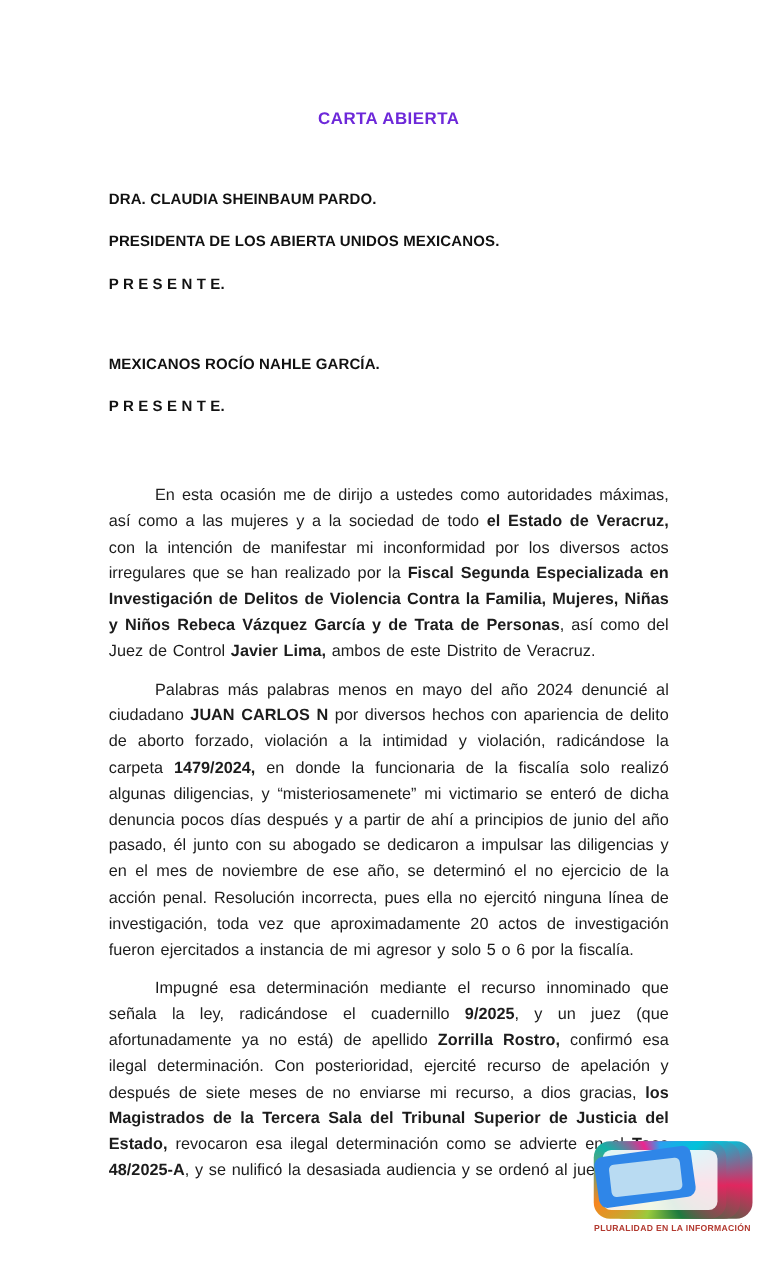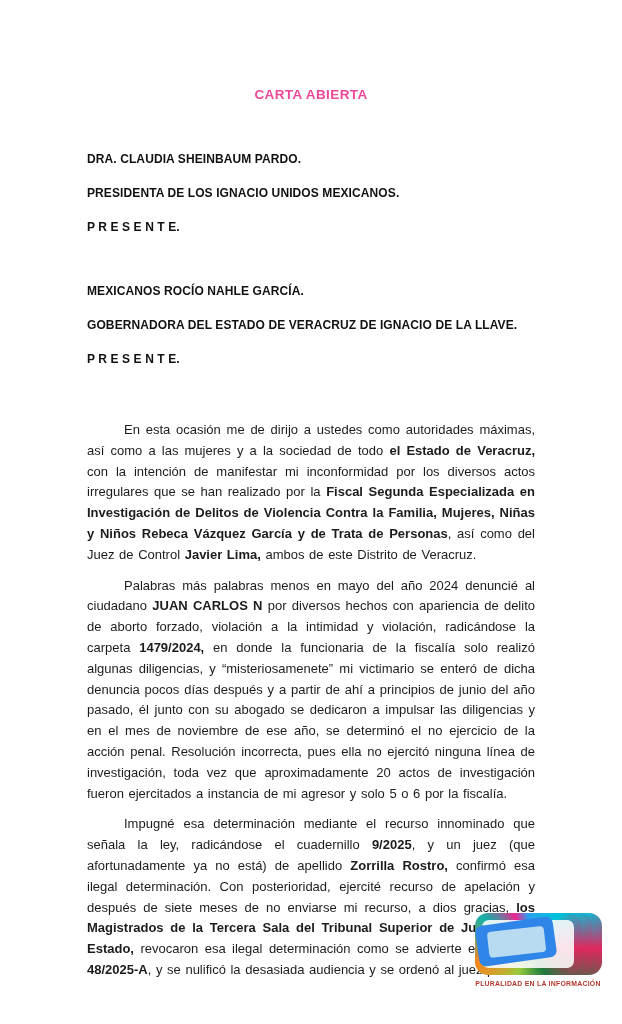--- a/index.html
+++ b/index.html
@@ -15,21 +15,21 @@
     position: absolute; inset: 0;
     padding: 87px 87px 0 87px;
     box-sizing: border-box;
   }
   .title {
     margin: 0;
     font-size: 13.5px;
     font-weight: bold;
     text-align: center;
     letter-spacing: 0.4px;
-    color: #ec4899;
+    color: #6d28d9;
   }
   .addr { margin-top: 50px; }
   .addr p {
     margin: 0 0 20px 0;
     font-size: 12px;
     font-weight: bold;
     letter-spacing: 0.1px;
     line-height: 14px;
     color: #111;
     white-space: nowrap;
@@ -93,27 +93,26 @@
 </style>
 </head>
 <body>
 
 <div class="page">
 
   <h1 class="title">CARTA ABIERTA</h1>
 
   <div class="addr">
     <p>DRA. CLAUDIA SHEINBAUM PARDO.</p>
-    <p>PRESIDENTA DE LOS IGNACIO UNIDOS MEXICANOS.</p>
+    <p>PRESIDENTA DE LOS ABIERTA UNIDOS MEXICANOS.</p>
     <p>P R E S E N T E.</p>
   </div>
 
   <div class="addr">
     <p>MEXICANOS ROCÍO NAHLE GARCÍA.</p>
-    <p>GOBERNADORA DEL ESTADO DE VERACRUZ DE IGNACIO DE LA LLAVE.</p>
     <p>P R E S E N T E.</p>
   </div>
 
   <div class="bodytext">
       <p class="para"><span>En esta ocasión me de dirijo a ustedes como autoridades máximas, así como a las mujeres y a la sociedad de todo </span><span class="b">el Estado de Veracruz,</span><span> con la intención de manifestar mi inconformidad por los diversos actos irregulares que se han realizado por la </span><span class="b">Fiscal Segunda Especializada en Investigación de Delitos de Violencia Contra la Familia, Mujeres, Niñas y Niños Rebeca Vázquez García y de Trata de Personas</span><span>, así como del Juez de Control </span><span class="b">Javier Lima,</span><span> ambos de este Distrito de Veracruz.</span></p>
       <p class="para"><span>Palabras más palabras menos en mayo del año 2024 denuncié al ciudadano </span><span class="b">JUAN CARLOS N</span><span> por diversos hechos con apariencia de delito de aborto forzado, violación a la intimidad y violación, radicándose la carpeta </span><span class="b">1479/2024,</span><span> en donde la funcionaria de la fiscalía solo realizó algunas diligencias, y “misteriosamenete” mi victimario se enteró de dicha denuncia pocos días después y a partir de ahí a principios de junio del año pasado, él junto con su abogado se dedicaron a impulsar las diligencias y en el mes de noviembre de ese año, se determinó el no ejercicio de la acción penal. Resolución incorrecta, pues ella no ejercitó ninguna línea de investigación, toda vez que aproximadamente 20 actos de investigación fueron ejercitados a instancia de mi agresor y solo 5 o 6 por la fiscalía.</span></p>
       <p class="para"><span>Impugné esa determinación mediante el recurso innominado que señala la ley, radicándose el cuadernillo </span><span class="b">9/2025</span><span>, y un juez (que afortunadamente ya no está) de apellido </span><span class="b">Zorrilla Rostro,</span><span> confirmó esa ilegal determinación. Con posterioridad, ejercité recurso de apelación y después de siete meses de no enviarse mi recurso, a dios gracias, </span><span class="b">los Magistrados de la Tercera Sala del Tribunal Superior de Justicia del Estado,</span><span> revocaron esa ilegal determinación como se advierte en el </span><span class="b">Toca 48/2025-A</span><span>, y se nulificó la desasiada audiencia y se ordenó al juez primari</span></p>
     </div>
 
 </div>

